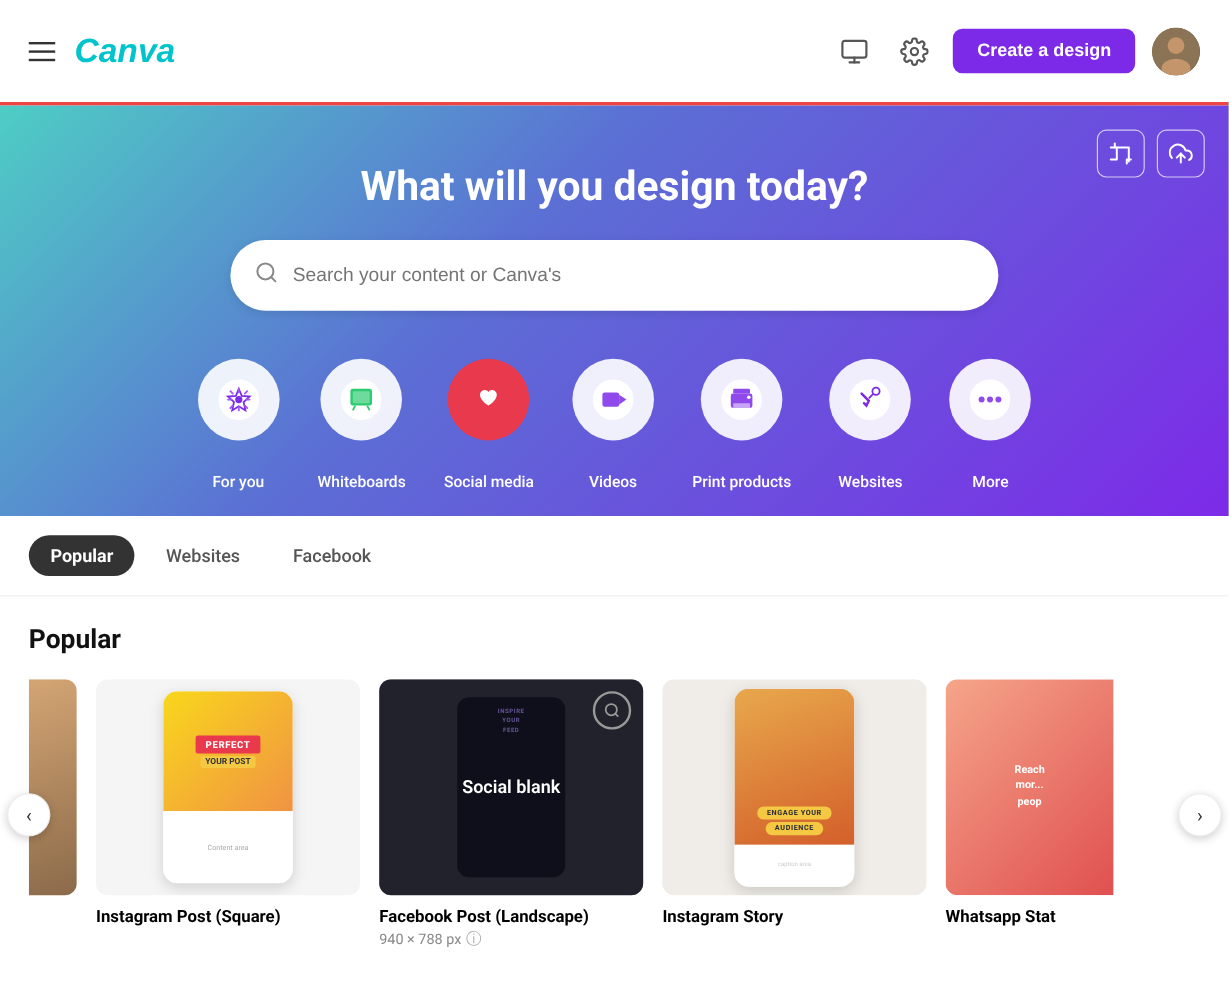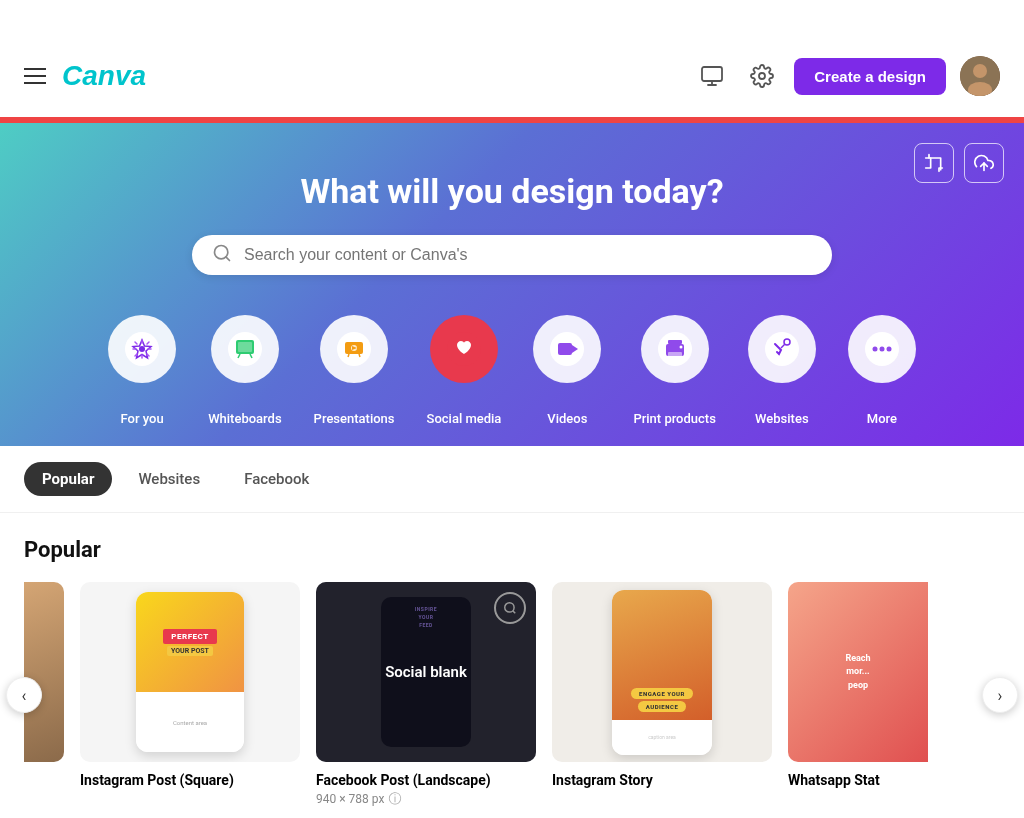--- a/index.html
+++ b/index.html
@@ -1,23 +1,22 @@
 <!DOCTYPE html>
 <html><head>
   <meta charset="utf-8">
   <style>
     * { margin: 0; padding: 0; box-sizing: border-box; }
     body { font-family: -apple-system, BlinkMacSystemFont, 'Segoe UI', Roboto, sans-serif; background: #fff; width: 1024px; min-height: 818px; overflow-x: hidden; }
 
     
     .header {
       display: flex; align-items: center; justify-content: space-between;
-      padding: 0 24px; height: 88px; border-bottom: 6px solid #ef4444;
+      padding: 0 24px; height: 88px; border-bottom: 3px solid #ef4444;
       background: #fff;
-      margin-top: 35px;
     }
     .header-left { display: flex; align-items: center; gap: 16px; }
     .hamburger-icon { display: flex; flex-direction: column; gap: 5px; cursor: pointer; }
     .hamburger-icon span { width: 22px; height: 2px; background: #333; display: block; }
     .logo { font-family: 'Segoe UI', sans-serif; font-size: 28px; color: #00c4cc; font-weight: 700; font-style: italic; cursor: pointer; }
     .header-right { display: flex; align-items: center; gap: 14px; }
     .header-icon { width: 36px; height: 36px; display: flex; align-items: center; justify-content: center; cursor: pointer; color: #555; font-size: 20px; }
     .create-btn {
       background: #7d2ae8; color: #fff; border: none; border-radius: 8px;
       padding: 10px 20px; font-size: 15px; font-weight: 600; cursor: pointer;
@@ -42,21 +41,21 @@
       position: absolute; top: 20px; right: 20px; display: flex; gap: 10px;
     }
     .hero-top-icon {
       width: 40px; height: 40px; border: 1.5px solid rgba(255,255,255,0.7);
       border-radius: 8px; display: flex; align-items: center; justify-content: center;
       color: #fff; font-size: 18px; cursor: pointer;
     }
     .search-bar-wrapper {
       max-width: 640px; margin: 0 auto 32px auto;
       background: #fff; border-radius: 30px; display: flex; align-items: center;
-      padding: 0 20px; height: 40px; box-shadow: 0 2px 8px rgba(0,0,0,0.1);
+      padding: 0 20px; height: 59px; box-shadow: 0 2px 8px rgba(0,0,0,0.1);
     }
     .search-icon-inner { color: #888; font-size: 20px; margin-right: 12px; }
     .search-input {
       border: none; outline: none; font-size: 16px; color: #555; width: 100%;
       background: transparent;
     }
 
     
     .category-row {
       display: flex; justify-content: center; gap: 0; padding-bottom: 0;
@@ -243,33 +242,20 @@
           <circle cx="17" cy="17" r="17" fill="white"></circle>
           <rect x="8" y="8" width="18" height="14" rx="2" fill="#2ecc71"></rect>
           <line x1="12" y1="22" x2="10" y2="26" stroke="#2ecc71" stroke-width="1.5"></line>
           <line x1="22" y1="22" x2="24" y2="26" stroke="#2ecc71" stroke-width="1.5"></line>
           <rect x="10" y="10" width="14" height="10" rx="1" fill="white" opacity="0.3"></rect>
         </svg>
       </div>
       <span class="category-label">Whiteboards</span>
     </div>
 
-    <div class="category-item">
-      <div class="category-circle">
-        <svg width="34" height="34" viewBox="0 0 34 34">
-          <circle cx="17" cy="17" r="17" fill="white"></circle>
-          <rect x="8" y="10" width="18" height="12" rx="2" fill="#f39c12"></rect>
-          <circle cx="17" cy="16" r="3" fill="white" opacity="0.8"></circle>
-          <polygon points="15,14 15,18 20,16" fill="#f39c12"></polygon>
-          <line x1="12" y1="22" x2="11" y2="25" stroke="#f39c12" stroke-width="1.5"></line>
-          <line x1="22" y1="22" x2="23" y2="25" stroke="#f39c12" stroke-width="1.5"></line>
-        </svg>
-      </div>
-      <span class="category-label">Presentations</span>
-    </div>
 
     <div class="category-item">
       <div class="category-circle active">
         <svg width="34" height="34" viewBox="0 0 34 34">
           <circle cx="17" cy="17" r="17" fill="#e8394d"></circle>
           <path d="M17 22 C17 22 10 18 10 13 C10 10.8 11.8 9 14 9 C15.4 9 16.6 9.7 17 10.8 C17.4 9.7 18.6 9 20 9 C22.2 9 24 10.8 24 13 C24 18 17 22 17 22Z" fill="white"></path>
         </svg>
       </div>
       <span class="category-label">Social media</span>
     </div>

